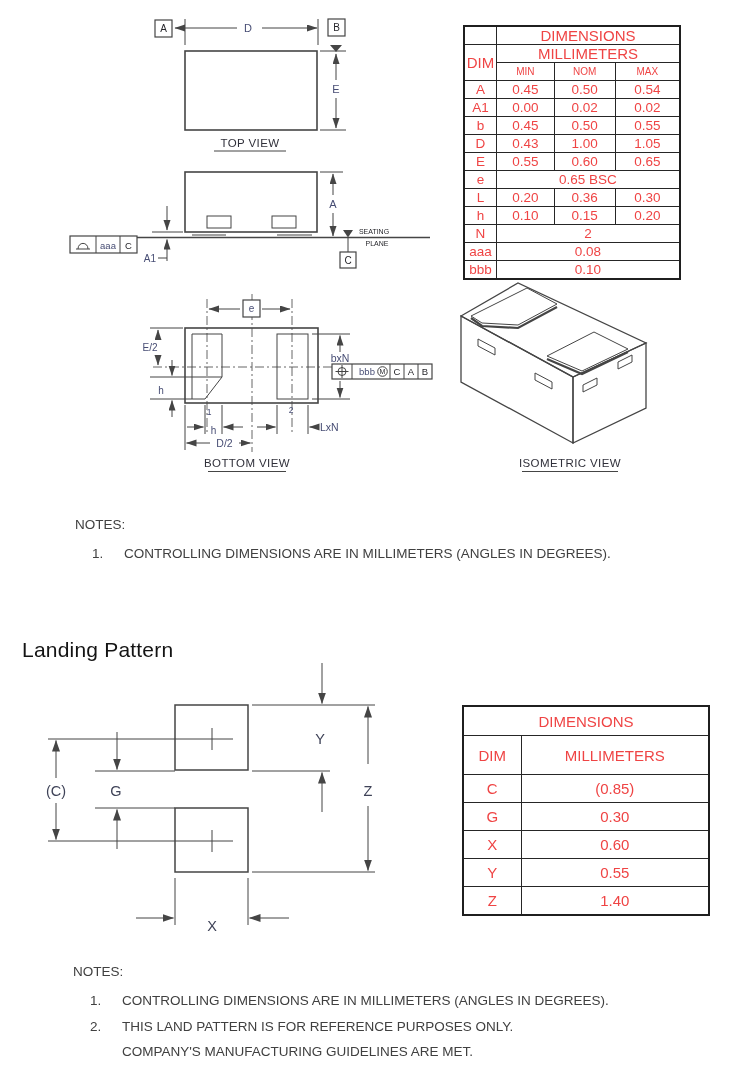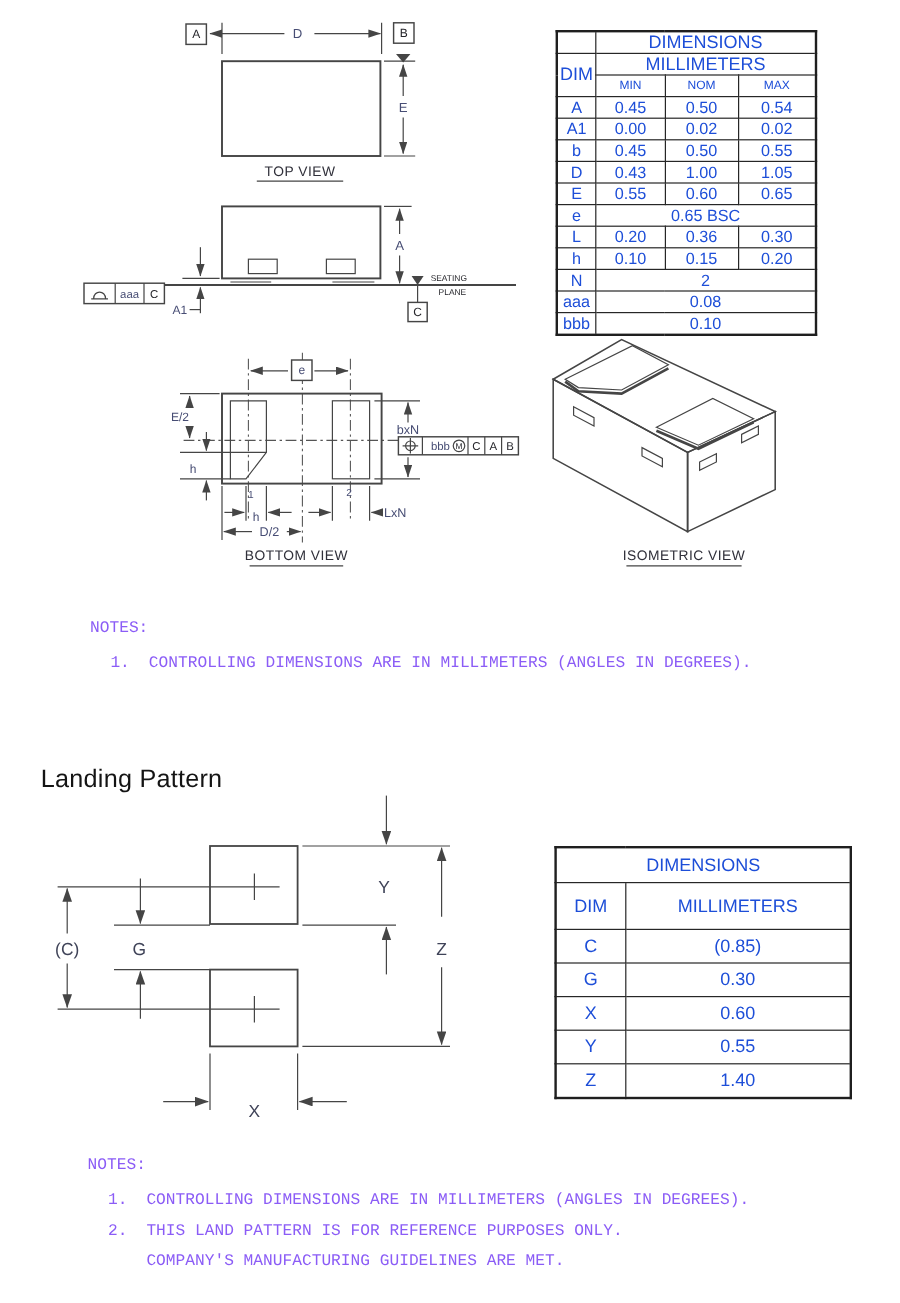--- a/index.html
+++ b/index.html
@@ -11,32 +11,32 @@
   .ln{stroke:#454545;fill:none;}
   .thick{stroke-width:1.6;}
   .thin{stroke-width:1;}
   .cl{stroke:#555;stroke-width:0.9;stroke-dasharray:9 3 2 3;fill:none;}
   .dimlbl{fill:#474d74;}
   .datum{fill:#26262b;}
   .vtitle{fill:#30303a;font-size:11.5px;letter-spacing:.4px;}
   .whitebox{fill:#ffffff;stroke:#454545;stroke-width:1.2;}
   .filled{fill:#454545;stroke:none;}
 
-  .tbl{border-collapse:collapse;table-layout:fixed;color:#1d4ed8;}
+  .tbl{border-collapse:collapse;table-layout:fixed;color:#ef4444;}
   .tbl td{border:1.5px solid #262626;text-align:center;vertical-align:middle;padding:0;overflow:hidden;}
   .pkg{width:218px;font-size:13.5px;border:2px solid #1f1f1f;}
   .pkg td{height:17px;line-height:15px;}
   .pkg .h td{font-size:15px;}
   .pkg .h2 td{font-size:10px;}
   .lnd{width:246px;font-size:15px;border:2px solid #1f1f1f;}
   .lnd td{height:27px;}
   .lnd .r1 td{height:28px;}
   .lnd .r2 td{height:38px;}
 
-  .notes{color:#8b5cf6;font-size:13.5px;font-family:Liberation Mono, monospace;}
+  .notes{color:#404040;font-size:13.5px;}
   .notes .hd{line-height:16px;margin-bottom:8px;}
   .note-item{display:flex;padding-left:17px;line-height:25.5px;}
   .note-item .num{width:32px;flex:none;}
   .lp-title{font-size:21px;color:#141414;letter-spacing:.2px;}
 </style>
 </head>
 <body>
 
 <div class="page">
 
@@ -261,21 +261,21 @@
   </div>
 
   <div class="abs notes" style="left:75px;top:517px;width:640px;">
     <div class="hd">NOTES:</div>
     <div class="note-item">
       <span class="num">1.</span>
       <span>CONTROLLING DIMENSIONS ARE IN MILLIMETERS (ANGLES IN DEGREES).</span>
     </div>
   </div>
 
-  <div class="abs lp-title" style="left:34px;top:638px;">Landing Pattern</div>
+  <div class="abs lp-title" style="left:22px;top:638px;">Landing Pattern</div>
 
   <svg class="abs" style="left:0;top:630px;" width="750" height="330" viewBox="0 630 750 330">
     <rect x="175" y="705" width="73" height="65" class="ln" stroke-width="1.5"></rect>
     <rect x="175" y="808" width="73" height="64" class="ln" stroke-width="1.5"></rect>
     <path d="M48,739 H233 M212,728 V750" class="ln thin"></path>
     <path d="M48,841 H233 M212,830 V852" class="ln thin"></path>
 
     <path d="M56,778 V740.5" class="ln thin" marker-end="url(#arr2)"></path>
     <path d="M56,803 V839.5" class="ln thin" marker-end="url(#arr2)"></path>
     <text x="56" y="796" font-size="14.5" text-anchor="middle" fill="#3f4358">(C)</text>

